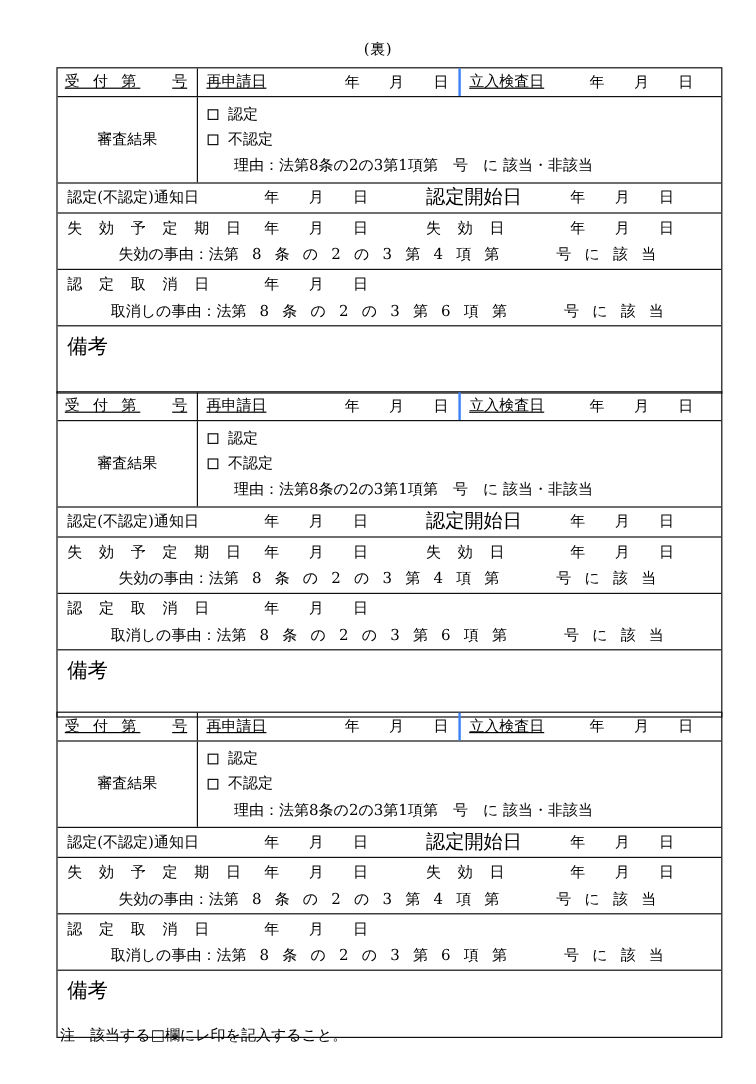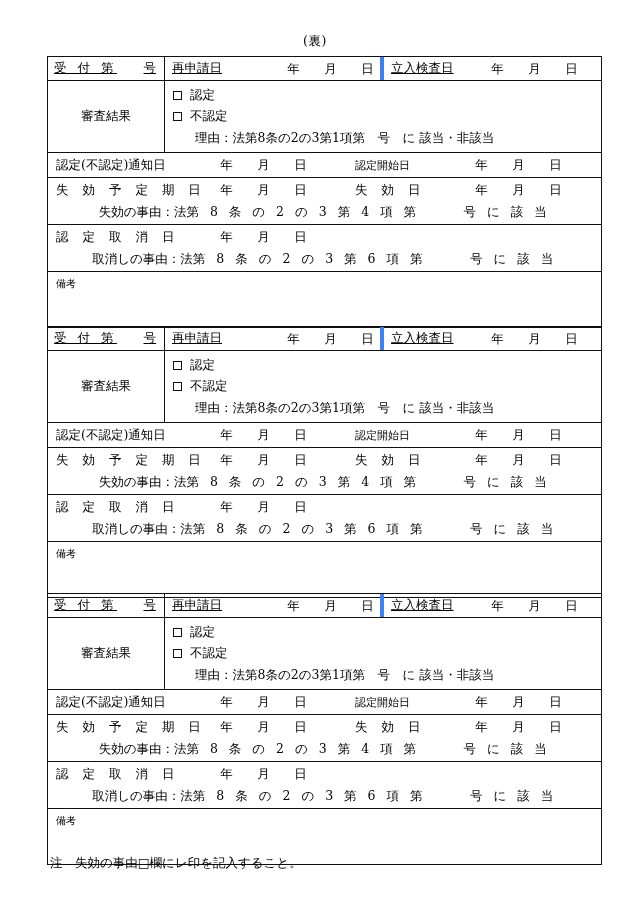--- a/index.html
+++ b/index.html
@@ -58,21 +58,21 @@
     align-items: center;
     box-sizing: border-box;
     padding: 0 6px;
     font-size: 12.5px;
   }
   .cell-receipt .lbl { letter-spacing: 3.5px; }
   .cell-receipt .num { margin-left: auto; letter-spacing: 0; padding-right: 2px; }
 
   .cell-reapply {
     width: 219px;
-    border-right: 4px solid #3b82f6;
+    border-right: 2px solid #3b82f6;
     display: flex;
     align-items: center;
     box-sizing: border-box;
     padding: 0 7px;
     font-size: 12.5px;
     position: relative;
   }
   .cell-inspect {
     flex: 1;
     display: flex;
@@ -136,21 +136,21 @@
     top: 50%;
     transform: translateY(-50%);
     font-size: 12.5px;
     text-align: right;
   }
   .r-notify .mid-lbl {
     position: absolute;
     left: 307px;
     top: 50%;
     transform: translateY(-50%);
-    font-size: 11px;
+    font-size: 16px;
   }
 
   
   .r-expire { height: 47px; position: relative; }
   .r-expire .left-lbl {
     position: absolute;
     left: 8px;
     top: 4px;
     font-size: 12.5px;
     letter-spacing: 5px;
@@ -181,21 +181,21 @@
     left: 8px;
     top: 4px;
     font-size: 12.5px;
     letter-spacing: 5px;
   }
 
   
   .r-remarks { height: 55px; }
   .remarks-label {
     padding: 5px 0 0 8px;
-    font-size: 10px;
+    font-size: 17px;
   }
 
   .note {
     position: absolute;
     left: 50px;
     top: 855px;
     font-size: 12.5px;
     white-space: pre;
   }
 </style>
@@ -437,14 +437,14 @@
           <span style="width: 37px;">月</span>
           <span style="width: 37px;">日</span>
         </div>
         <div class="sub-reason"><span class="head">取消しの事由：法</span><span class="spaced">第 8 条 の 2 の 3 第 6 項 第</span><span class="gap"></span><span class="spaced">号 に 該 当</span></div>
       </div>
       <div class="row r-remarks">
         <div class="remarks-label">備考</div>
       </div>
     </div>
 
-  <div class="note">注　失効の事由□欄にレ印を記入すること。</div>
+  <div class="note">注　該当する□欄にレ印を記入すること。</div>
 </div>
 
 </body></html>

